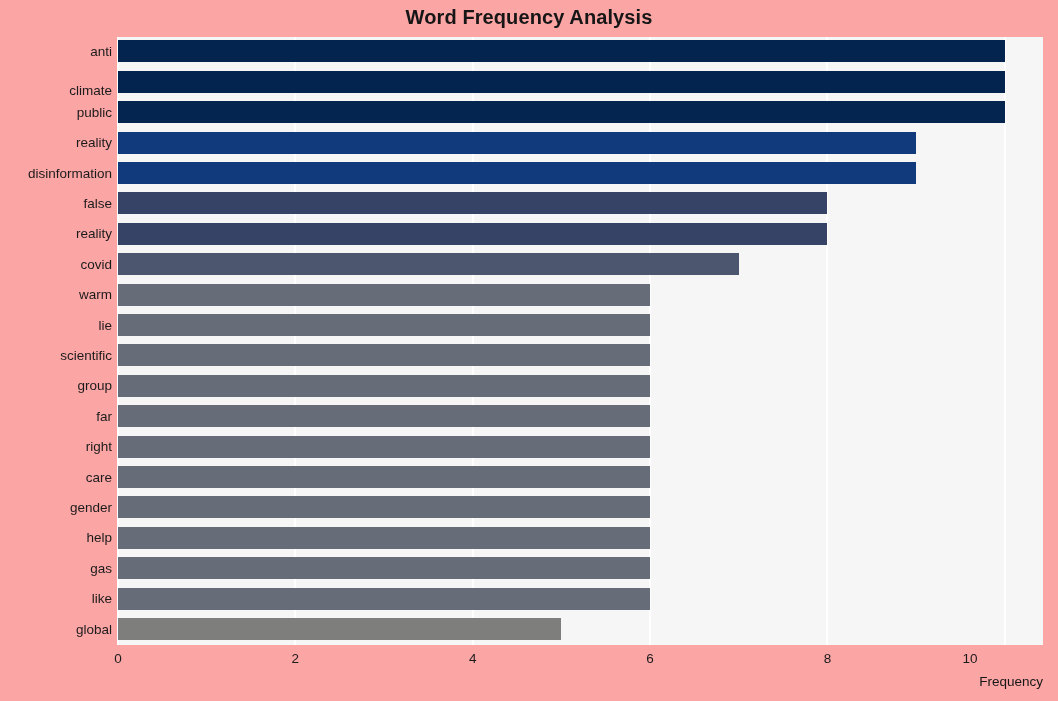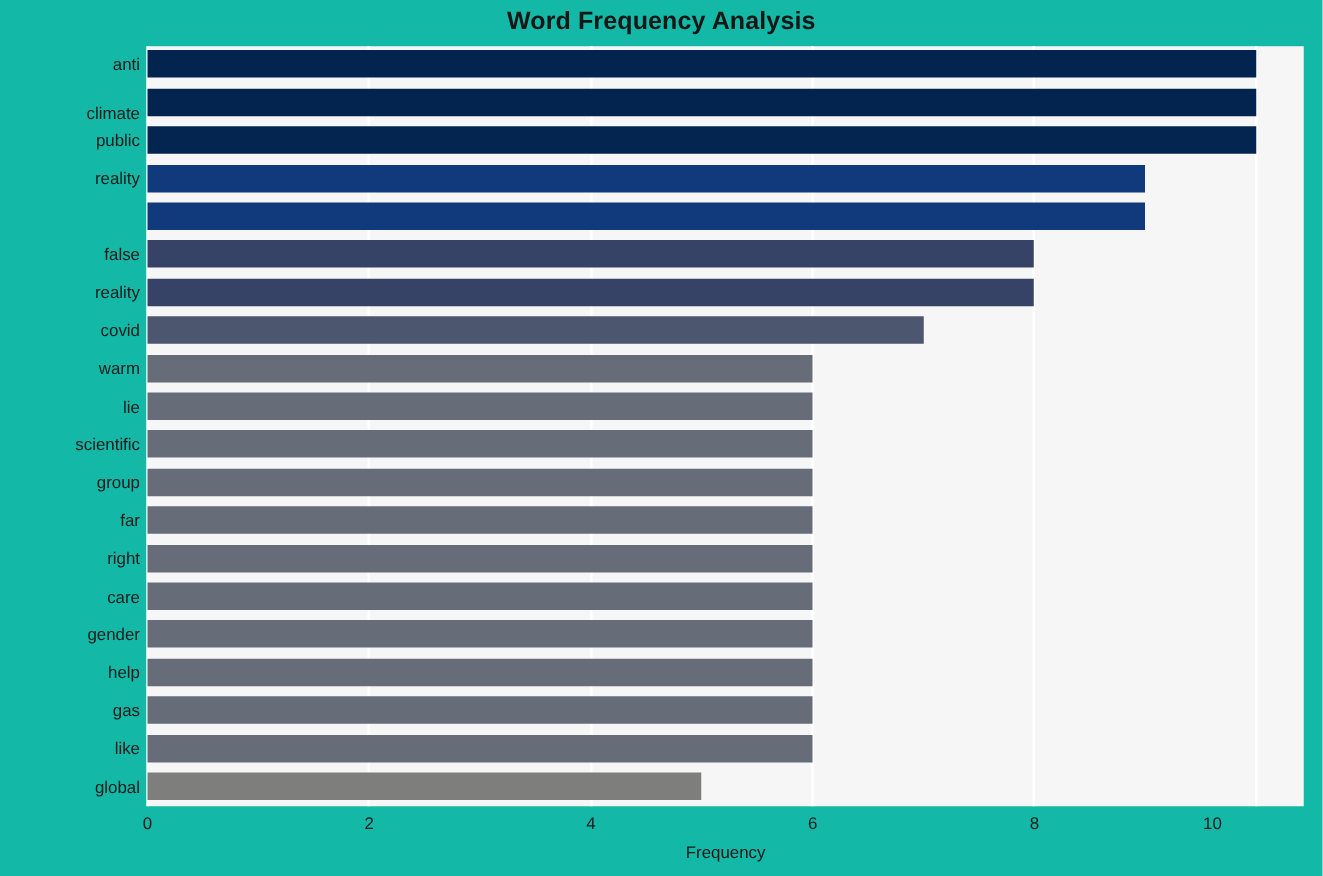--- a/index.html
+++ b/index.html
@@ -12,21 +12,21 @@
     height: 701px;
     font-family: "Liberation Sans", sans-serif;
     overflow: hidden;
     position: relative;
   }
 
   #figure {
     position: relative;
     width: 1058px;
     height: 701px;
-    background: #14b8a6;
+    background: #fca5a5;
   }
 
   #chart-title {
     position: absolute;
     left: 0;
     top: 6px;
     width: 1058px;
     text-align: center;
     font-size: 20px;
     font-weight: bold;
@@ -108,21 +108,21 @@
     font-size: 13.5px;
     color: #1b1b1b;
     white-space: nowrap;
   }
 
   #xaxis-title {
     position: absolute;
     left: 118px;
     top: 674px;
     width: 925px;
-    text-align: center;
+    text-align: right;
     font-size: 13.5px;
     color: #161616;
   }
 </style>
 </head>
 <body>
 
 <div id="figure">
 
   <div id="chart-title">Word Frequency Analysis</div>
@@ -197,20 +197,21 @@
       <div class="bar-row" style="top: 577.6px; height: 30.4px;">
         <div class="bar" title="global: 5" style="width: 443.432px; background: rgb(126, 126, 125);"></div>
       </div>
     </div>
 
   <div id="ylabels-layer">
       <div class="y-tick-label" style="top: 0px; height: 30.4px; line-height: 30.4px; padding-left: 10px;">anti</div>
       <div class="y-tick-label" style="top: 13px; height: 30.4px; line-height: 30.4px; margin-top: 26px;">climate</div>
       <div class="y-tick-label" style="top: 60.8px; height: 30.4px; line-height: 30.4px;">public</div>
       <div class="y-tick-label" style="top: 91.2px; height: 30.4px; line-height: 30.4px;">reality</div>
+      <div class="y-tick-label" style="top: 121.6px; height: 30.4px; line-height: 30.4px;">disinformation</div>
       <div class="y-tick-label" style="top: 152px; height: 30.4px; line-height: 30.4px;">false</div>
       <div class="y-tick-label" style="top: 182.4px; height: 30.4px; line-height: 30.4px;">reality</div>
       <div class="y-tick-label" style="top: 243.2px; height: 30.4px; line-height: 30.4px;">warm</div>
       <div class="y-tick-label" style="top: 212.8px; height: 30.4px; line-height: 30.4px;">covid</div>
       <div class="y-tick-label" style="top: 273.6px; height: 30.4px; line-height: 30.4px;">lie</div>
       <div class="y-tick-label" style="top: 304px; height: 30.4px; line-height: 30.4px;">scientific</div>
       <div class="y-tick-label" style="top: 334.4px; height: 30.4px; line-height: 30.4px;">group</div>
       <div class="y-tick-label" style="top: 364.8px; height: 30.4px; line-height: 30.4px;">far</div>
       <div class="y-tick-label" style="top: 395.2px; height: 30.4px; line-height: 30.4px;">right</div>
       <div class="y-tick-label" style="top: 425.6px; height: 30.4px; line-height: 30.4px;">care</div>

